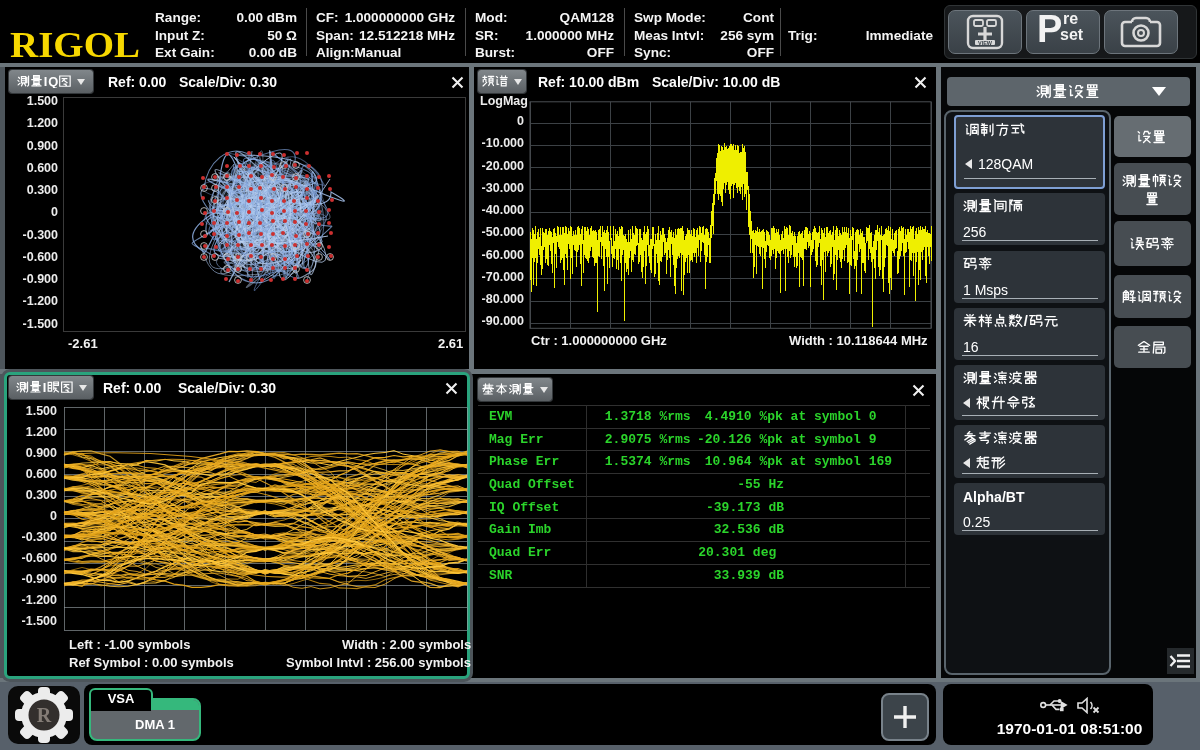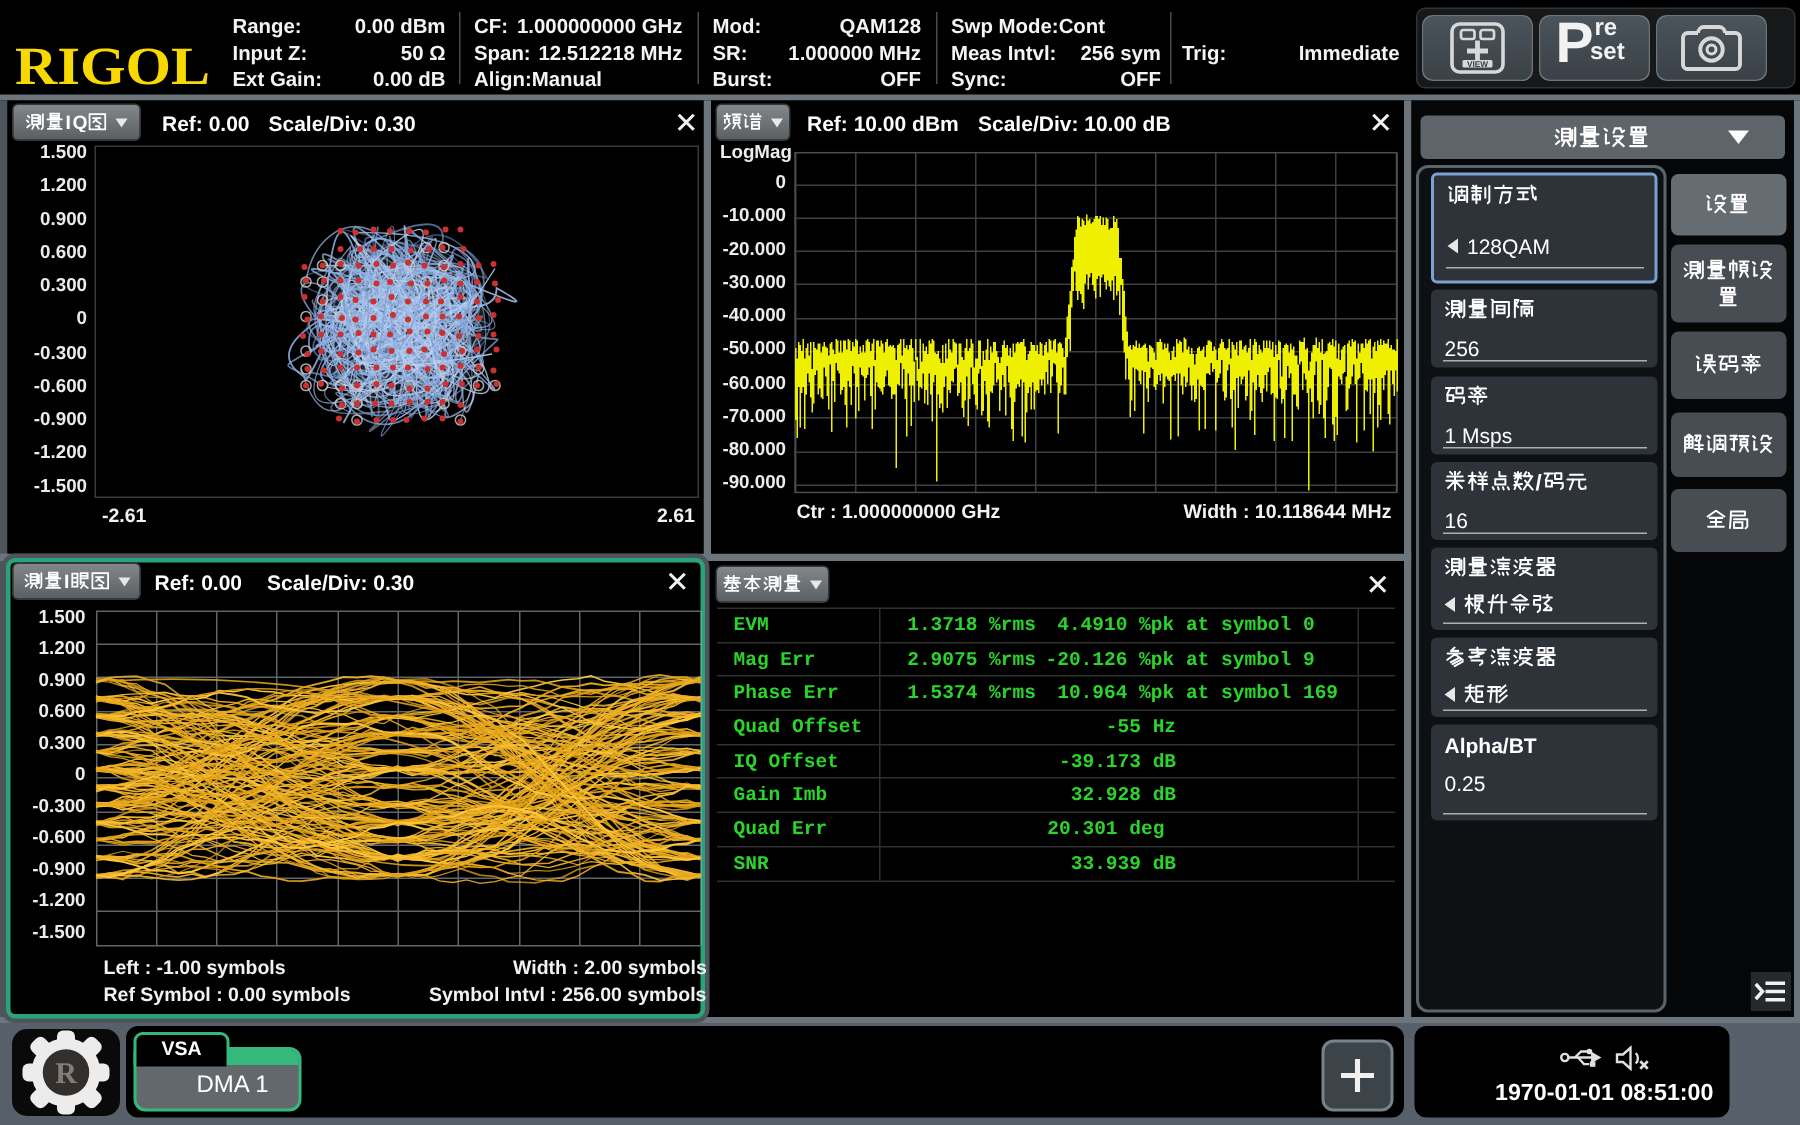--- a/index.html
+++ b/index.html
@@ -69,21 +69,21 @@
 <div style="display:flex;justify-content:space-between">
           <span>SR:</span>
           <span>1.000000 MHz</span>
         </div>
 <div style="display:flex;justify-content:space-between">
           <span>Burst:</span>
           <span>OFF</span>
         </div>
 </div>
 <div class="tcol tbtext" style="left:634px;width:140px">
-<div style="display:flex;">
+<div style="display:flex;justify-content:space-between">
           <span>Swp Mode:</span>
           <span>Cont</span>
         </div>
 <div style="display:flex;justify-content:space-between">
           <span>Meas Intvl:</span>
           <span>256 sym</span>
         </div>
 <div style="display:flex;justify-content:space-between">
           <span>Sync:</span>
           <span>OFF</span>
@@ -682,21 +682,21 @@
 <div class="abs grn" style="left:123px;top:80px"> 1.5374 %rms</div>
 <div class="abs grn" style="left:223px;top:80px"> 10.964 %pk at symbol 169</div>
 <div class="abs gline" style="left:4px;top:99px;width:452px;height:1px;background:#303030"></div>
 <div class="abs grn" style="left:15px;top:103px">Quad Offset</div>
 <div class="abs grn" style="left:115px;top:103px">                   -55 Hz</div>
 <div class="abs gline" style="left:4px;top:122px;width:452px;height:1px;background:#303030"></div>
 <div class="abs grn" style="left:15px;top:126px">IQ Offset</div>
 <div class="abs grn" style="left:115px;top:126px">               -39.173 dB</div>
 <div class="abs gline" style="left:4px;top:144px;width:452px;height:1px;background:#303030"></div>
 <div class="abs grn" style="left:15px;top:148px">Gain Imb</div>
-<div class="abs grn" style="left:115px;top:148px">                32.928 dB</div>
+<div class="abs grn" style="left:115px;top:148px">                32.536 dB</div>
 <div class="abs gline" style="left:4px;top:167px;width:452px;height:1px;background:#303030"></div>
 <div class="abs grn" style="left:15px;top:171px">Quad Err</div>
 <div class="abs grn" style="left:115px;top:171px">              20.301 deg</div>
 <div class="abs gline" style="left:4px;top:190px;width:452px;height:1px;background:#303030"></div>
 <div class="abs grn" style="left:15px;top:194px">SNR</div>
 <div class="abs grn" style="left:115px;top:194px">                33.939 dB</div>
 <div class="abs gline" style="left:4px;top:213px;width:452px;height:1px;background:#303030"></div>
 <div class="abs" style="left:112px;top:31px;width:1px;height:182px;background:#2e2e2e"></div>
 <div class="abs" style="left:431px;top:31px;width:1px;height:182px;background:#2e2e2e"></div>
 </div>
@@ -802,21 +802,21 @@
           </div>
           <div class="v" style="top:31px">
             <span class="larr"></span>
             <svg style="vertical-align:middle" width="30.3" height="14" viewBox="0 0 26.0 12" fill="none" stroke="currentColor" stroke-width="1.15" stroke-linecap="round">
               <path d="M3.8 0.5L2.5 2.1M1.0 2.1L5.7 2.1M3.4 2.1L3.4 6.2M0.9 4.3L5.9 4.3M3.2 6.4L1.2 9.8M3.6 6.4L5.7 9.8M10.9 1.3L7.0 1.3M7.0 1.3L7.0 10.3M7.0 10.3L10.9 10.3M7.0 4.3L10.3 4.3M10.3 4.3L10.3 7.2M7.0 7.2L10.3 7.2"></path>
               <path d="M13.9 1.7L20.7 1.7M13.6 4.1L21.0 4.1M15.9 1.7L15.1 10.2M18.7 1.7L18.7 10.3M23.7 0.8L20.3 3.7M24.3 3.6L20.5 6.8M24.5 6.6L20.1 10.5"></path>
             </svg>
           </div>
           <div class="u" style="bottom:4px"></div>
         </div>
-<div class="card" style="top:371px;height:64px;">
+<div class="card" style="top:371px;height:52px;">
           <div class="t">
             <span style="font-weight:bold">Alpha/BT</span>
           </div>
           <div class="v" style="top:31px">
             <span>0.25</span>
           </div>
           <div class="u" style="bottom:4px"></div>
         </div>
 </div>
 <div class="tab" style="left:173px;top:49px;height:41px;background:#666d72">
@@ -882,21 +882,21 @@
 <circle cx="31" cy="29" r="15.5" fill="#332f2d"></circle>
 <text x="31" y="36" text-anchor="middle" font-family="Liberation Serif" font-weight="bold" font-size="20" fill="#847c76">R</text>
 </svg>
       </div>
 <div class="abs" style="left:84px;top:2px;width:852px;height:61px;background:#000;border-radius:8px">
 <div class="abs" style="left:5px;top:4px;width:112px;height:53px">
 <div class="abs" style="left:0;top:10px;width:112px;height:43px;background:#62686c;border:2px solid #35b87c;border-radius:4px 8px 8px 8px"></div>
 <div class="abs" style="left:58px;top:12px;width:52px;height:10px;background:#35b87c;border-radius:0 6px 0 0"></div>
 <div class="abs" style="left:0;top:0;width:64px;height:22px;background:#000;border:2px solid #35b87c;border-radius:6px 6px 0 0;color:#fff;font-weight:bold;font-size:13px;display:flex;align-items:center;justify-content:center;padding-bottom:2px">VSA</div>
 <div class="abs" style="left:2px;top:20px;width:60px;height:3px;background:#000"></div>
-<div class="abs" style="left:0;top:22px;width:132px;height:28px;color:#fff;font-weight:normal;font-size:16px;display:flex;align-items:center;justify-content:center">DMA 1</div>
+<div class="abs" style="left:0;top:22px;width:132px;height:28px;color:#fff;font-weight:bold;font-size:13px;display:flex;align-items:center;justify-content:center">DMA 1</div>
 </div>
 <div class="abs" style="left:797px;top:9px;width:48px;height:48px;background:#3c444a;border:2px solid #78828a;border-radius:8px;display:flex;align-items:center;justify-content:center">
           <svg width="26" height="26" viewBox="0 0 26 26" stroke="#f0f0f0" stroke-width="3.4">
             <path d="M13 2v22M2 13h22"></path>
           </svg>
         </div>
 </div>
 <div class="abs" style="left:943px;top:2px;width:210px;height:61px;background:#000;border-radius:8px;color:#fff">
 <div class="abs" style="left:97px;top:13px"><svg width="30" height="16" viewBox="0 0 30 16" fill="none" stroke="#e0e0e0" stroke-width="1.6">
 <circle cx="3.2" cy="8" r="2.4"></circle>

